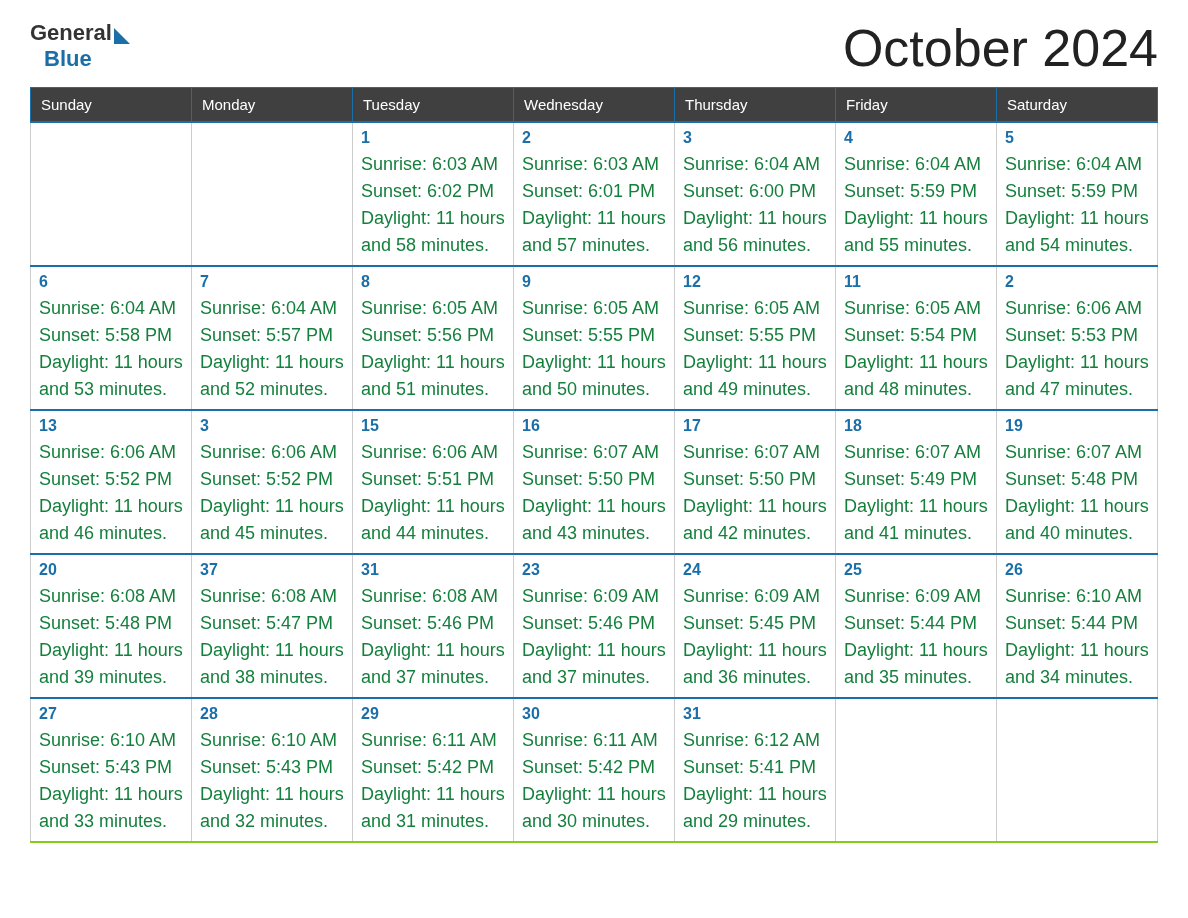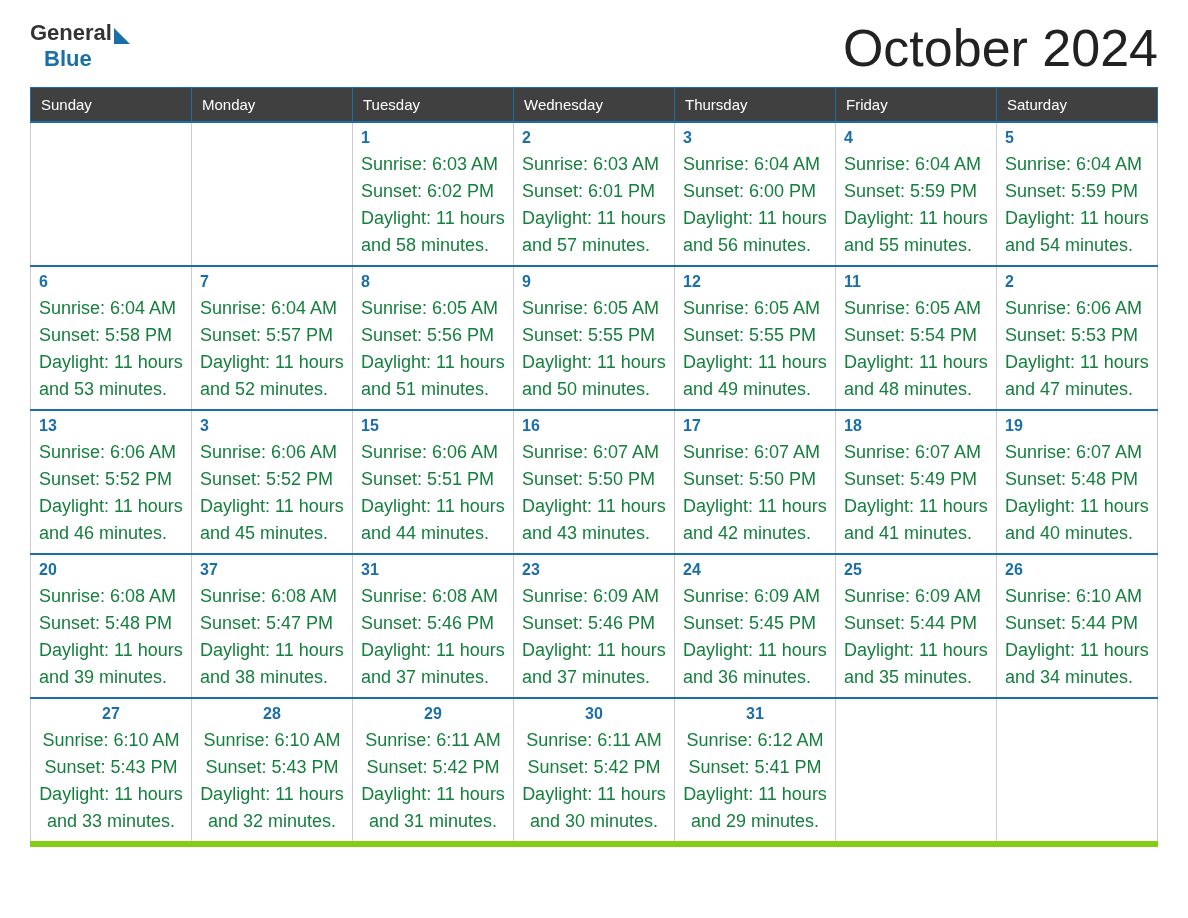--- a/index.html
+++ b/index.html
@@ -90,22 +90,21 @@
     .empty-cell {
       background: #fff;
     }
     tr {
       border-bottom: 2px solid #1a6fa8;
     }
     .calendar-table tbody tr td {
       border-bottom: 1px solid #ddd;
     }
     .calendar-table tbody tr:last-child td {
-      border-bottom: 6px solid #84cc16;
-      text-align: center;
+      border-bottom: 2px solid #84cc16;
     }
   </style>
 </head>
 <body>
 
 <div class="header">
   <div class="logo">
     <div class="logo-wrapper">
       <div class="logo-line1">
         <span class="logo-text-general">General</span>

